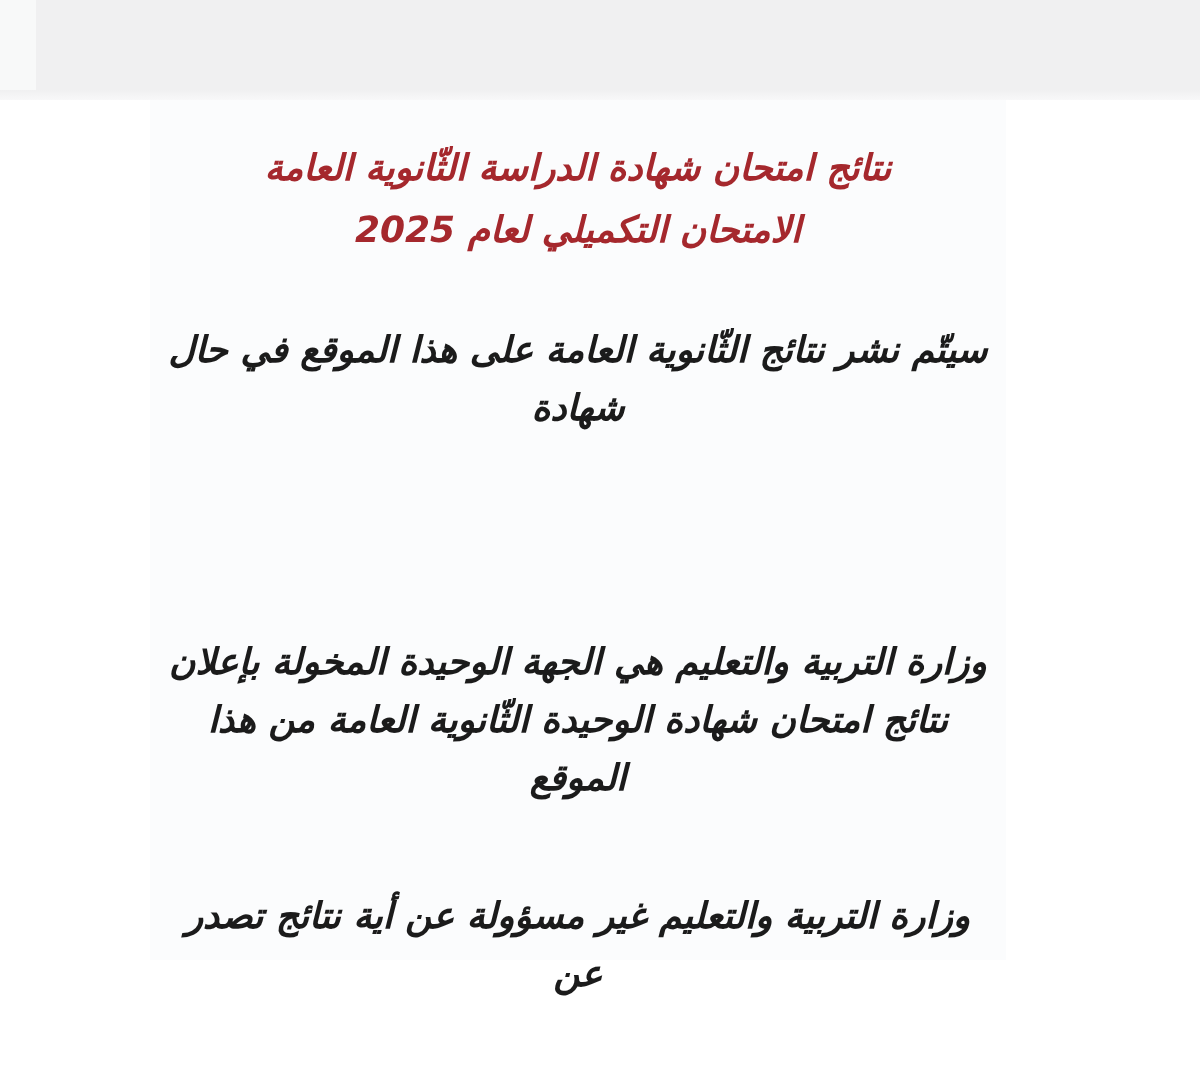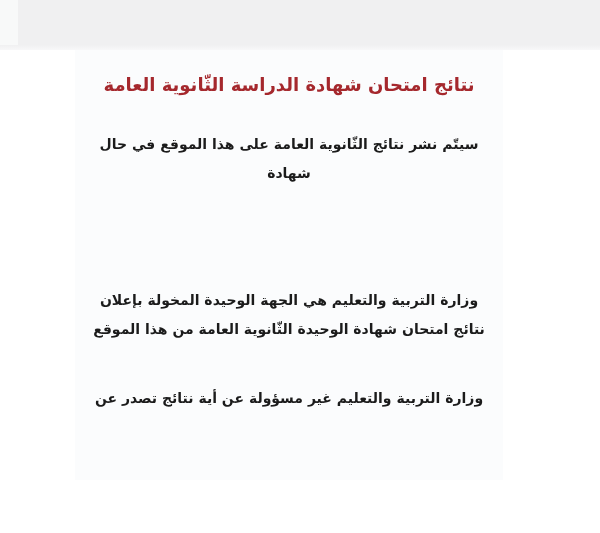--- a/index.html
+++ b/index.html
@@ -36,40 +36,41 @@
     text-align:center;
   }
   .title{
     margin:19px 10px 0;
     font-size:18px;
     line-height:31px;
     font-weight:bold;
     color:var(--heading);
   }
   .para{
-    font-size:14px;
+    font-size:18px;
     line-height:29px;
     font-weight:bold;
     color:var(--text);
   }
   .p1{margin:30px 8px 0;}
   .p2{margin:98px 8px 0;}
   .p3{margin:40px 8px 0;}
-  .line{display:block;}
+  .line{display:block;font-style:italic;}
 </style>
 </head>
 <body>
 
 <div class="top-band">
   <div class="corner-box"></div>
 </div>
 
 <main class="card" dir="rtl">
   <h1 class="title">
     <span class="line">نتائج امتحان شهادة الدراسة الثّانوية العامة</span>
+    <span class="line">الامتحان التكميلي لعام 2025</span>
   </h1>
 
   <p class="para p1">
     <span class="line">سيتّم نشر نتائج الثّانوية العامة على هذا الموقع في حال</span>
     <span class="line">شهادة</span>
   </p>
 
   <p class="para p2">
     <span class="line">وزارة التربية والتعليم هي الجهة الوحيدة المخولة بإعلان</span>
     <span class="line">نتائج امتحان شهادة الوحيدة الثّانوية العامة من هذا الموقع</span>

